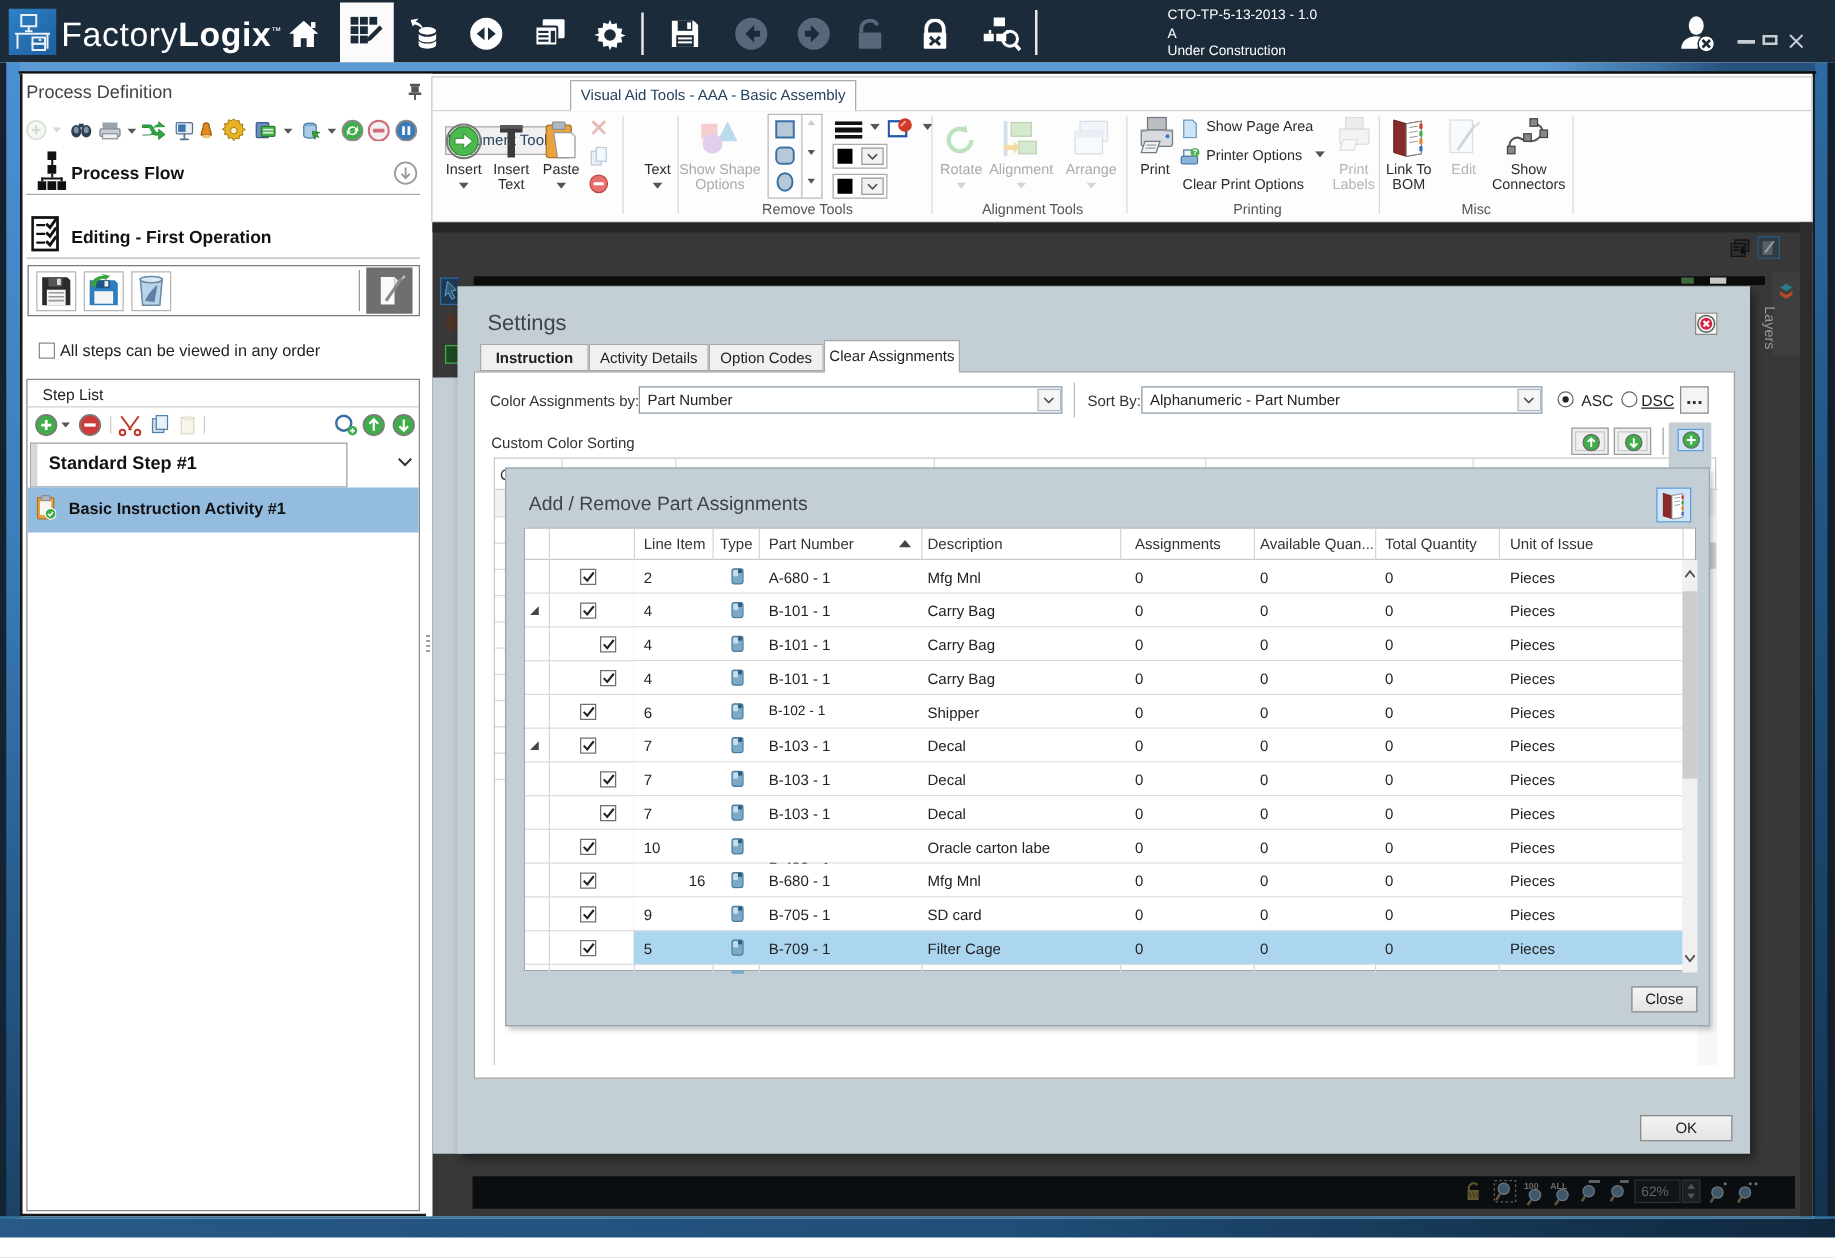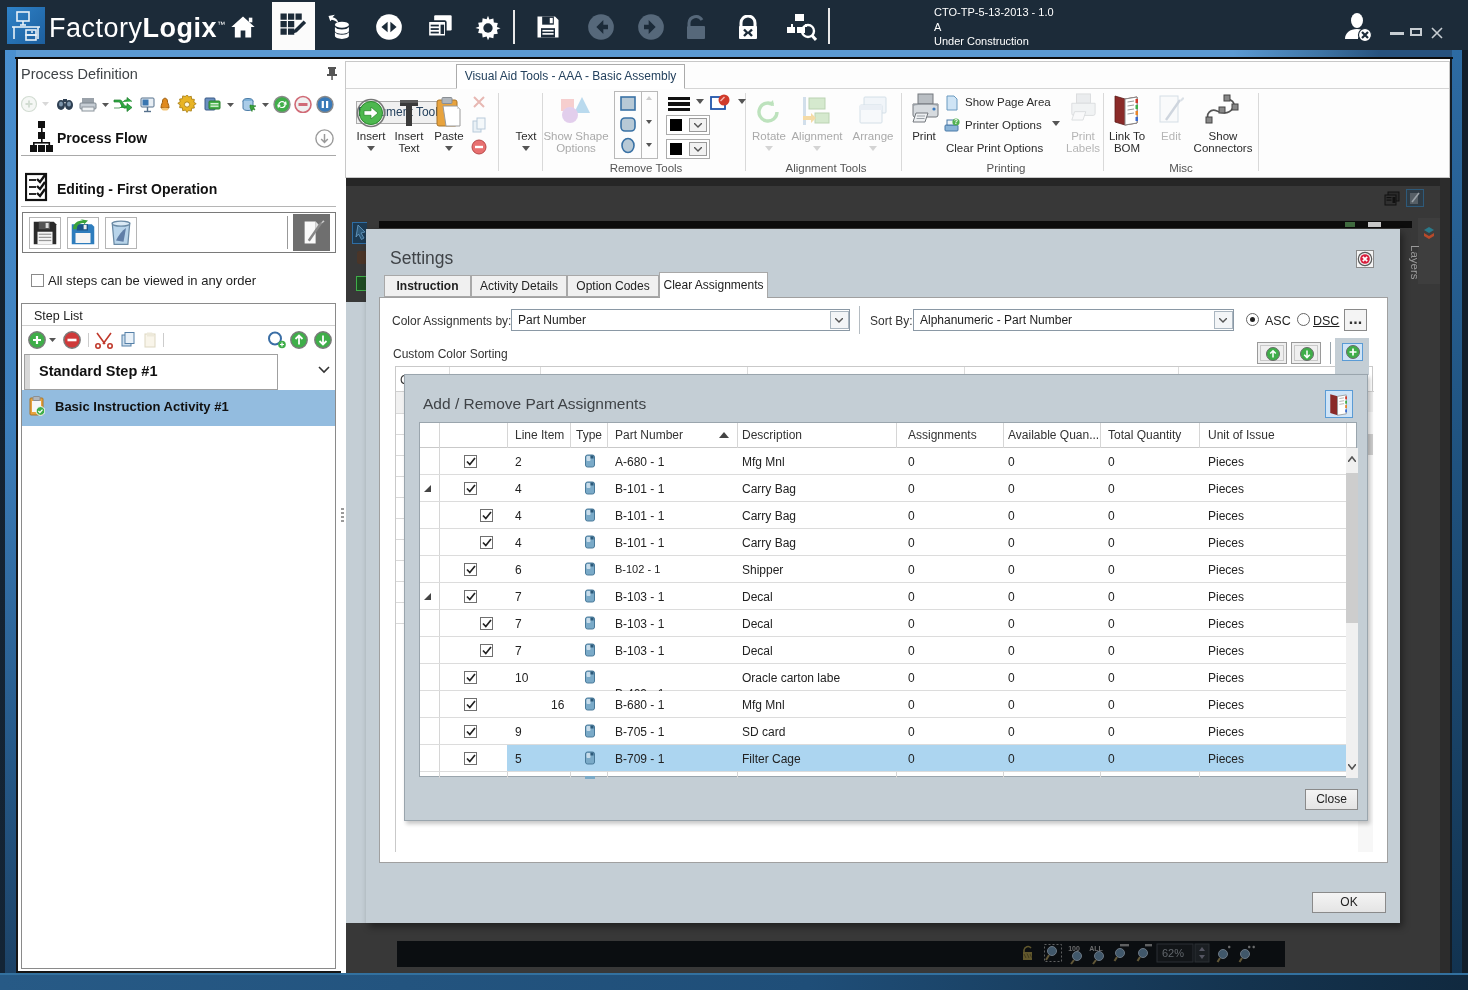--- a/index.html
+++ b/index.html
@@ -736,21 +736,21 @@
   <div class="abs" style="left:352px;top:222px;width:15px;height:22px;background:#1d3a52;border:1px solid #2e6da4;border-right:none;">
     <svg viewBox="0 0 12 18" width="12" height="18" style="margin:1px 0 0 2px;">
         <path d="M3 1l7 7-4 1 3 5-2.5 1.5-3-5.5L1 13z" fill="#2f5a7a" stroke="#6aa0c8" stroke-width="0.8"></path>
       </svg>
   </div>
   <div class="abs" style="left:357px;top:251px;width:10px;height:13px;background:#4a3528;border-radius:2px;"></div>
   <div class="abs" style="left:356px;top:276px;width:11px;height:15px;background:#1e4a22;border:1px solid #3fae49;border-right:none;"></div>
 
   <div class="abs" style="left:346px;top:302px;width:33px;height:621px;background:#c4ced5;"></div>
 
-  <div class="abs" style="left:397px;top:941px;width:888px;height:26px;background:#0b0e11;padding-left:47px;">
+  <div class="abs" style="left:378px;top:941px;width:1058px;height:26px;background:#0b0e11;padding-left:47px;">
     <svg width="240" height="26" viewBox="0 0 240 26" style="position:absolute;right:28px;top:0;">
       <g opacity="0.68">
         <g transform="translate(5,5)">
             <path d="M2 6V4a4 4 0 0 1 7-2" fill="none" stroke="#8a7a3a" stroke-width="1.6"></path>
             <rect x="1" y="6" width="9" height="8" fill="#8a7a3a"></rect>
             <path d="M2 8l2 4M5 7.5l2 4.5M8 8l1.5 3.5" stroke="#5a4f22" stroke-width="1"></path>
           </g>
         <g transform="translate(27,3)">
             <rect x="0.5" y="0.5" width="17" height="17" fill="none" stroke="#888" stroke-dasharray="2 2"></rect>
             <circle cx="8" cy="7" r="4.5" fill="#5a7a94" stroke="#9ab"></circle>

